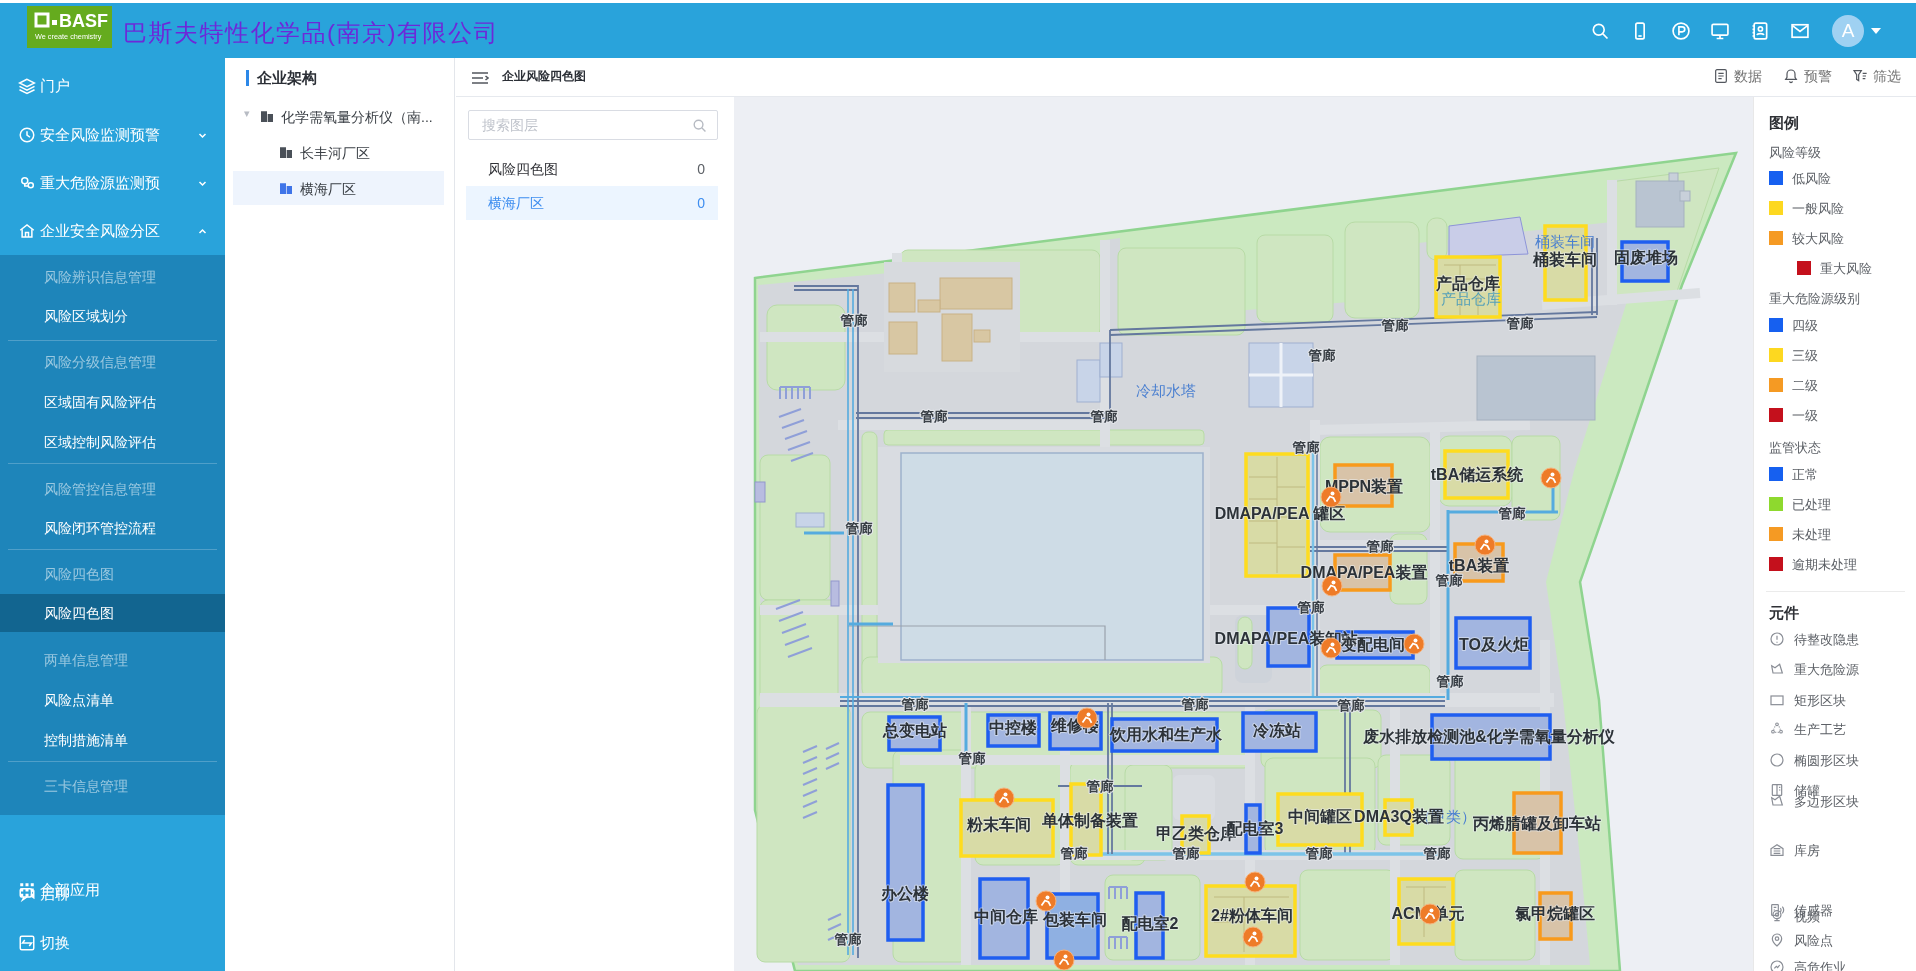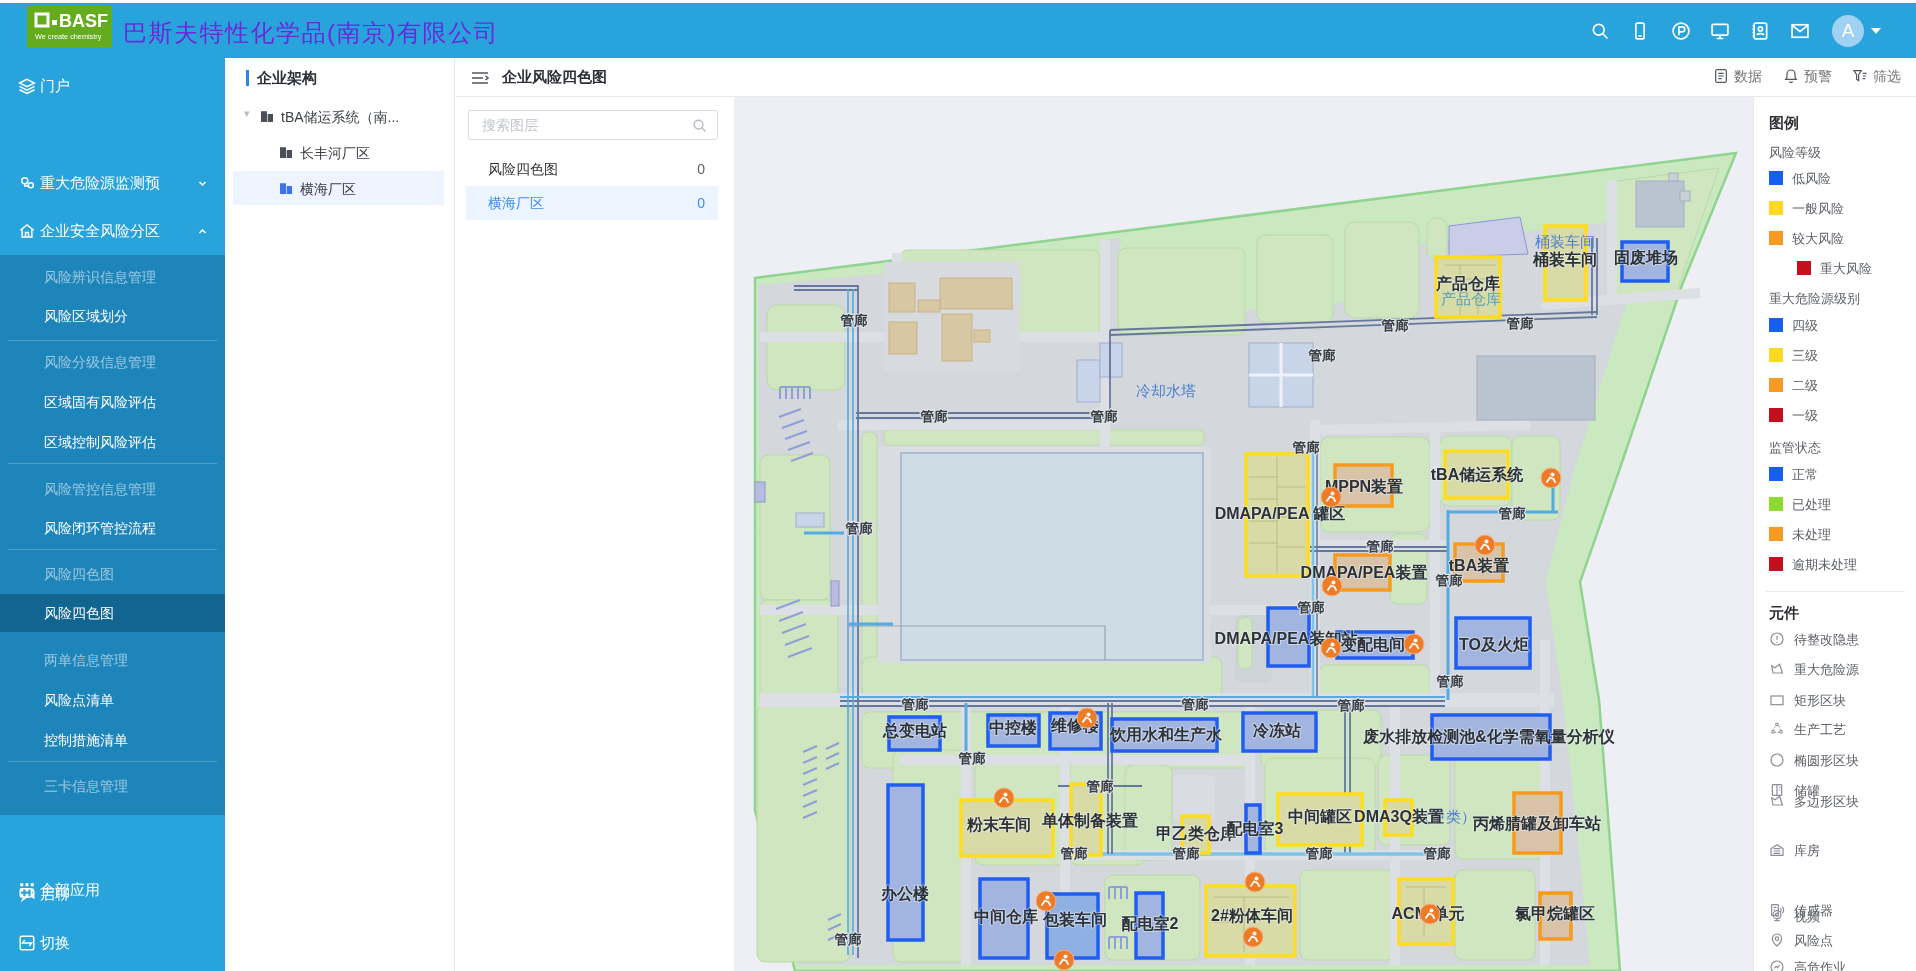--- a/index.html
+++ b/index.html
@@ -26,21 +26,21 @@
 .s-dim { color:rgba(255,255,255,0.55); }
 .s-sel { position:absolute; left:0; width:225px; height:40px; background:#126590; }
 .s-div { position:absolute; left:8px; width:209px; height:1px; background:rgba(255,255,255,0.22); }
 
 #panel2 { position:absolute; left:225px; top:58px; width:230px; height:913px; background:#fff; border-right:1px solid #e3e6eb;}
 #p2title { position:absolute; left:21px; top:12px; font-size:15px; font-weight:bold; color:#2b2f36;
   border-left:3px solid #2c88e8; padding-left:8px; line-height:16px;}
 .tree-row { position:absolute; font-size:14px; color:#3a3f45; }
 
 #p3bar { position:absolute; left:456px; top:58px; width:1460px; height:39px; background:#fff; border-bottom:1px solid #e6e9ee; }
-#p3title { position:absolute; left:46px; top:10px; font-size:15px; font-weight:bold; color:#2b2f36; }
+#p3title { position:absolute; left:46px; top:10px; font-size:12px; font-weight:bold; color:#2b2f36; }
 .tool { position:absolute; top:10px; font-size:14px; color:#737373; }
 
 #panel3 { position:absolute; left:456px; top:97px; width:278px; height:874px; background:#fff; }
 #searchbox { position:absolute; left:12px; top:13px; width:250px; height:30px; border:1px solid #d9dce3;
   border-radius:2px; color:#c0c4cc; font-size:14px; line-height:28px; padding-left:13px; }
 .p3row { position:absolute; left:10px; width:252px; height:34px; font-size:14px; color:#303136; line-height:34px; }
 
 #map { position:absolute; left:734px; top:97px; width:1019px; height:874px; background:#edeff4; }
 
 #legend { position:absolute; left:1753px; top:97px; width:163px; height:874px; background:#fff; border-left:1px solid #e8e8e8; }
@@ -96,20 +96,30 @@
 </div>
 <div id="sidebar">
   <div class="m-item" style="top:4px;">
     <svg class="mi" viewBox="0 0 24 24" fill="none" stroke="#fff" stroke-width="2">
         <path d="M12 3 2 8l10 5 10-5z"></path>
         <path d="M2 12.5l10 5 10-5"></path>
         <path d="M2 17l10 5 10-5"></path>
       </svg>
     <span class="mt">门户</span>
   </div>
+  <div class="m-item" style="top:53px;">
+    <svg class="mi" viewBox="0 0 24 24" fill="none" stroke="#fff" stroke-width="2">
+        <circle cx="12" cy="12" r="9"></circle>
+        <path d="M12 7v5l4 3"></path>
+      </svg>
+    <span class="mt">安全风险监测预警</span>
+    <svg class="chev" viewBox="0 0 12 12" fill="none" stroke="#fff" stroke-width="2">
+        <path d="M2 4l4 4 4-4"></path>
+      </svg>
+  </div>
   <div class="m-item" style="top:101px;">
     <svg class="mi" viewBox="0 0 24 24" fill="none" stroke="#fff" stroke-width="2">
         <circle cx="9" cy="9" r="4"></circle>
         <circle cx="17" cy="15" r="3.4"></circle>
         <path d="M9 13v3h5"></path>
       </svg>
     <span class="mt">重大危险源监测预</span>
     <svg class="chev" viewBox="0 0 12 12" fill="none" stroke="#fff" stroke-width="2">
         <path d="M2 4l4 4 4-4"></path>
       </svg>
@@ -174,21 +184,21 @@
       </svg>
     <span class="mt">切换</span>
   </div>
 </div>
 <div id="panel2">
   <div id="p2title">企业架构</div>
   <div class="tree-row" style="left:19px;top:49px;color:#b8bcc4;font-size:11px;">▾</div>
   <svg class="abs" style="left:34px;top:50px;" width="16" height="16" viewBox="0 0 24 24" fill="#4a5058">
       <path d="M3 21V5h9v16H3zm2-12h2v2H5V9zm0 4h2v2H5v-2zm3-4h2v2H8V9zm0 4h2v2H8v-2zM13 21V9h8v12h-8zm2-8h2v2h-2v-2zm0 4h2v2h-2v-2z"></path>
     </svg>
-  <div class="tree-row" style="left:56px;top:51px;">tBA储运系统（南...</div>
+  <div class="tree-row" style="left:56px;top:51px;">化学需氧量分析仪（南...</div>
   <svg class="abs" style="left:53px;top:86px;" width="16" height="16" viewBox="0 0 24 24" fill="#4a5058">
       <path d="M3 21V5h9v16H3zm2-12h2v2H5V9zm0 4h2v2H5v-2zm3-4h2v2H8V9zm0 4h2v2H8v-2zM13 21V9h8v12h-8zm2-8h2v2h-2v-2zm0 4h2v2h-2v-2z"></path>
     </svg>
   <div class="tree-row" style="left:75px;top:87px;">长丰河厂区</div>
   <div class="abs" style="left:8px;top:113px;width:211px;height:34px;background:#eef4fd;"></div>
   <svg class="abs" style="left:53px;top:122px;" width="16" height="16" viewBox="0 0 24 24" fill="#3f74e8">
       <path d="M3 21V5h9v16H3zm2-12h2v2H5V9zm0 4h2v2H5v-2zm3-4h2v2H8V9zm0 4h2v2H8v-2zM13 21V9h8v12h-8zm2-8h2v2h-2v-2zm0 4h2v2h-2v-2z"></path>
     </svg>
   <div class="tree-row" style="left:75px;top:123px;">横海厂区</div>
 </div>

